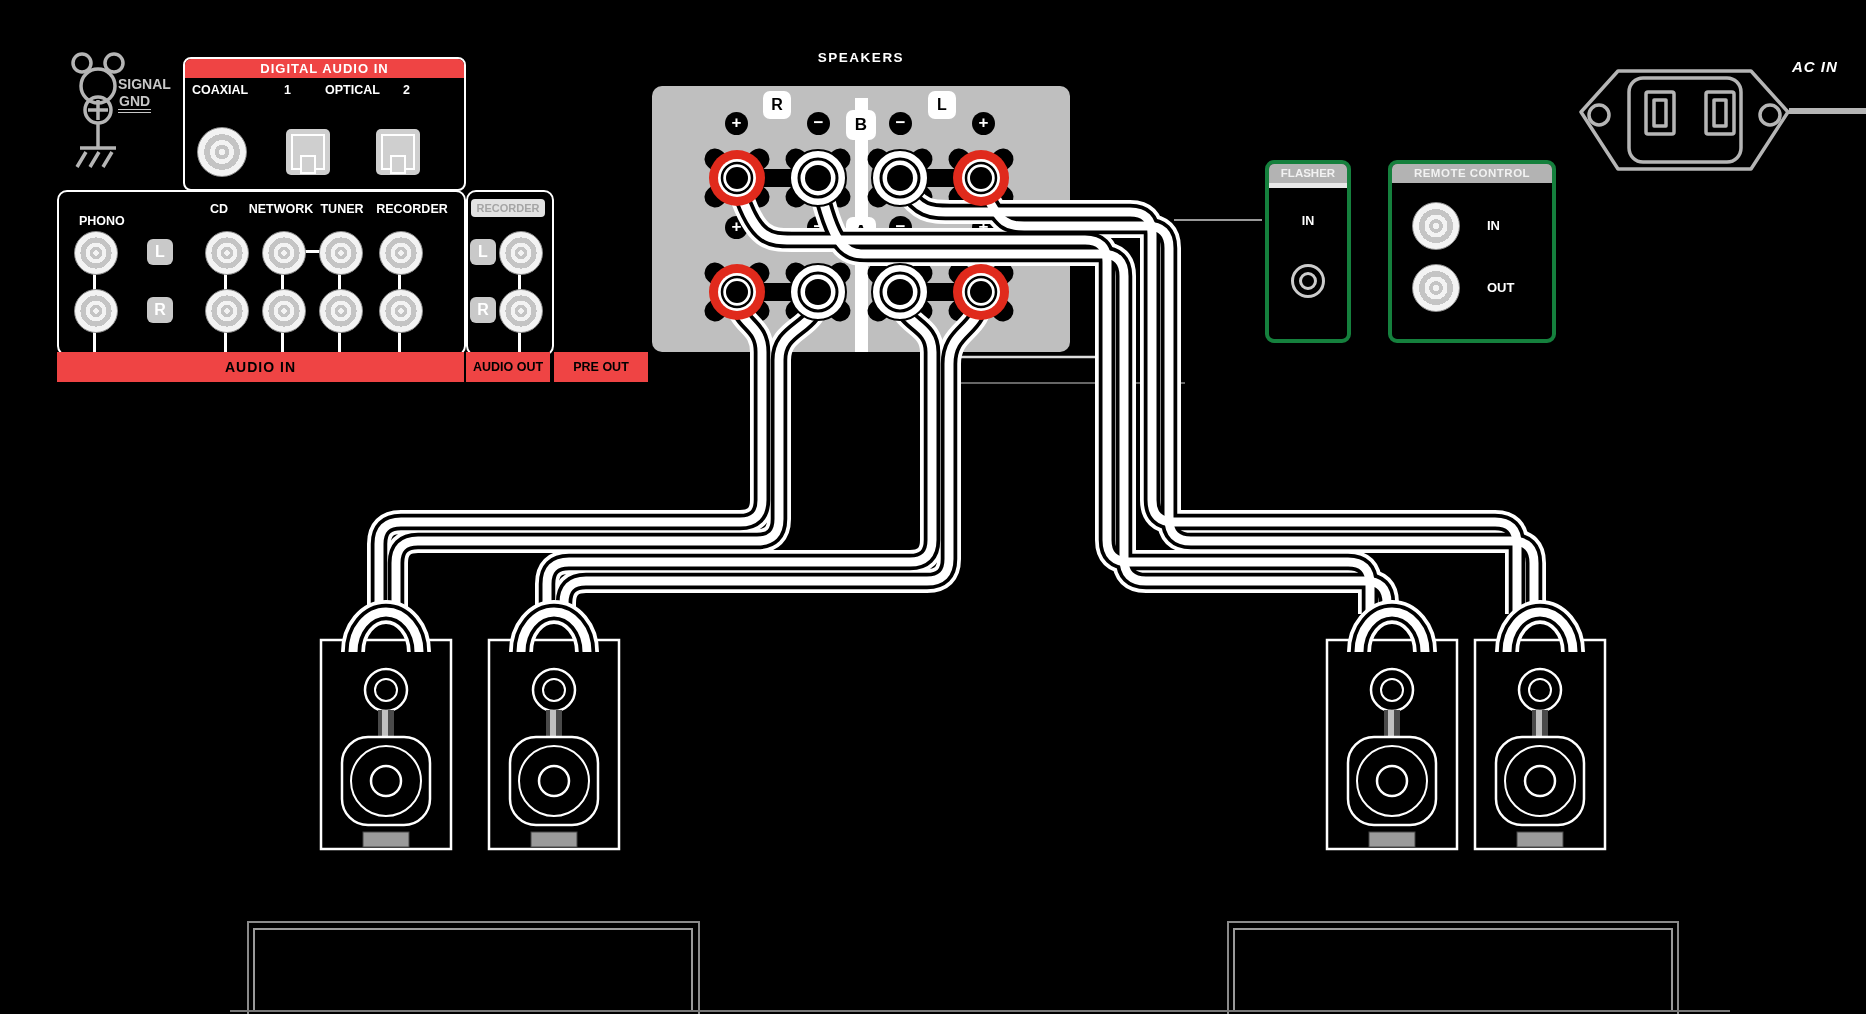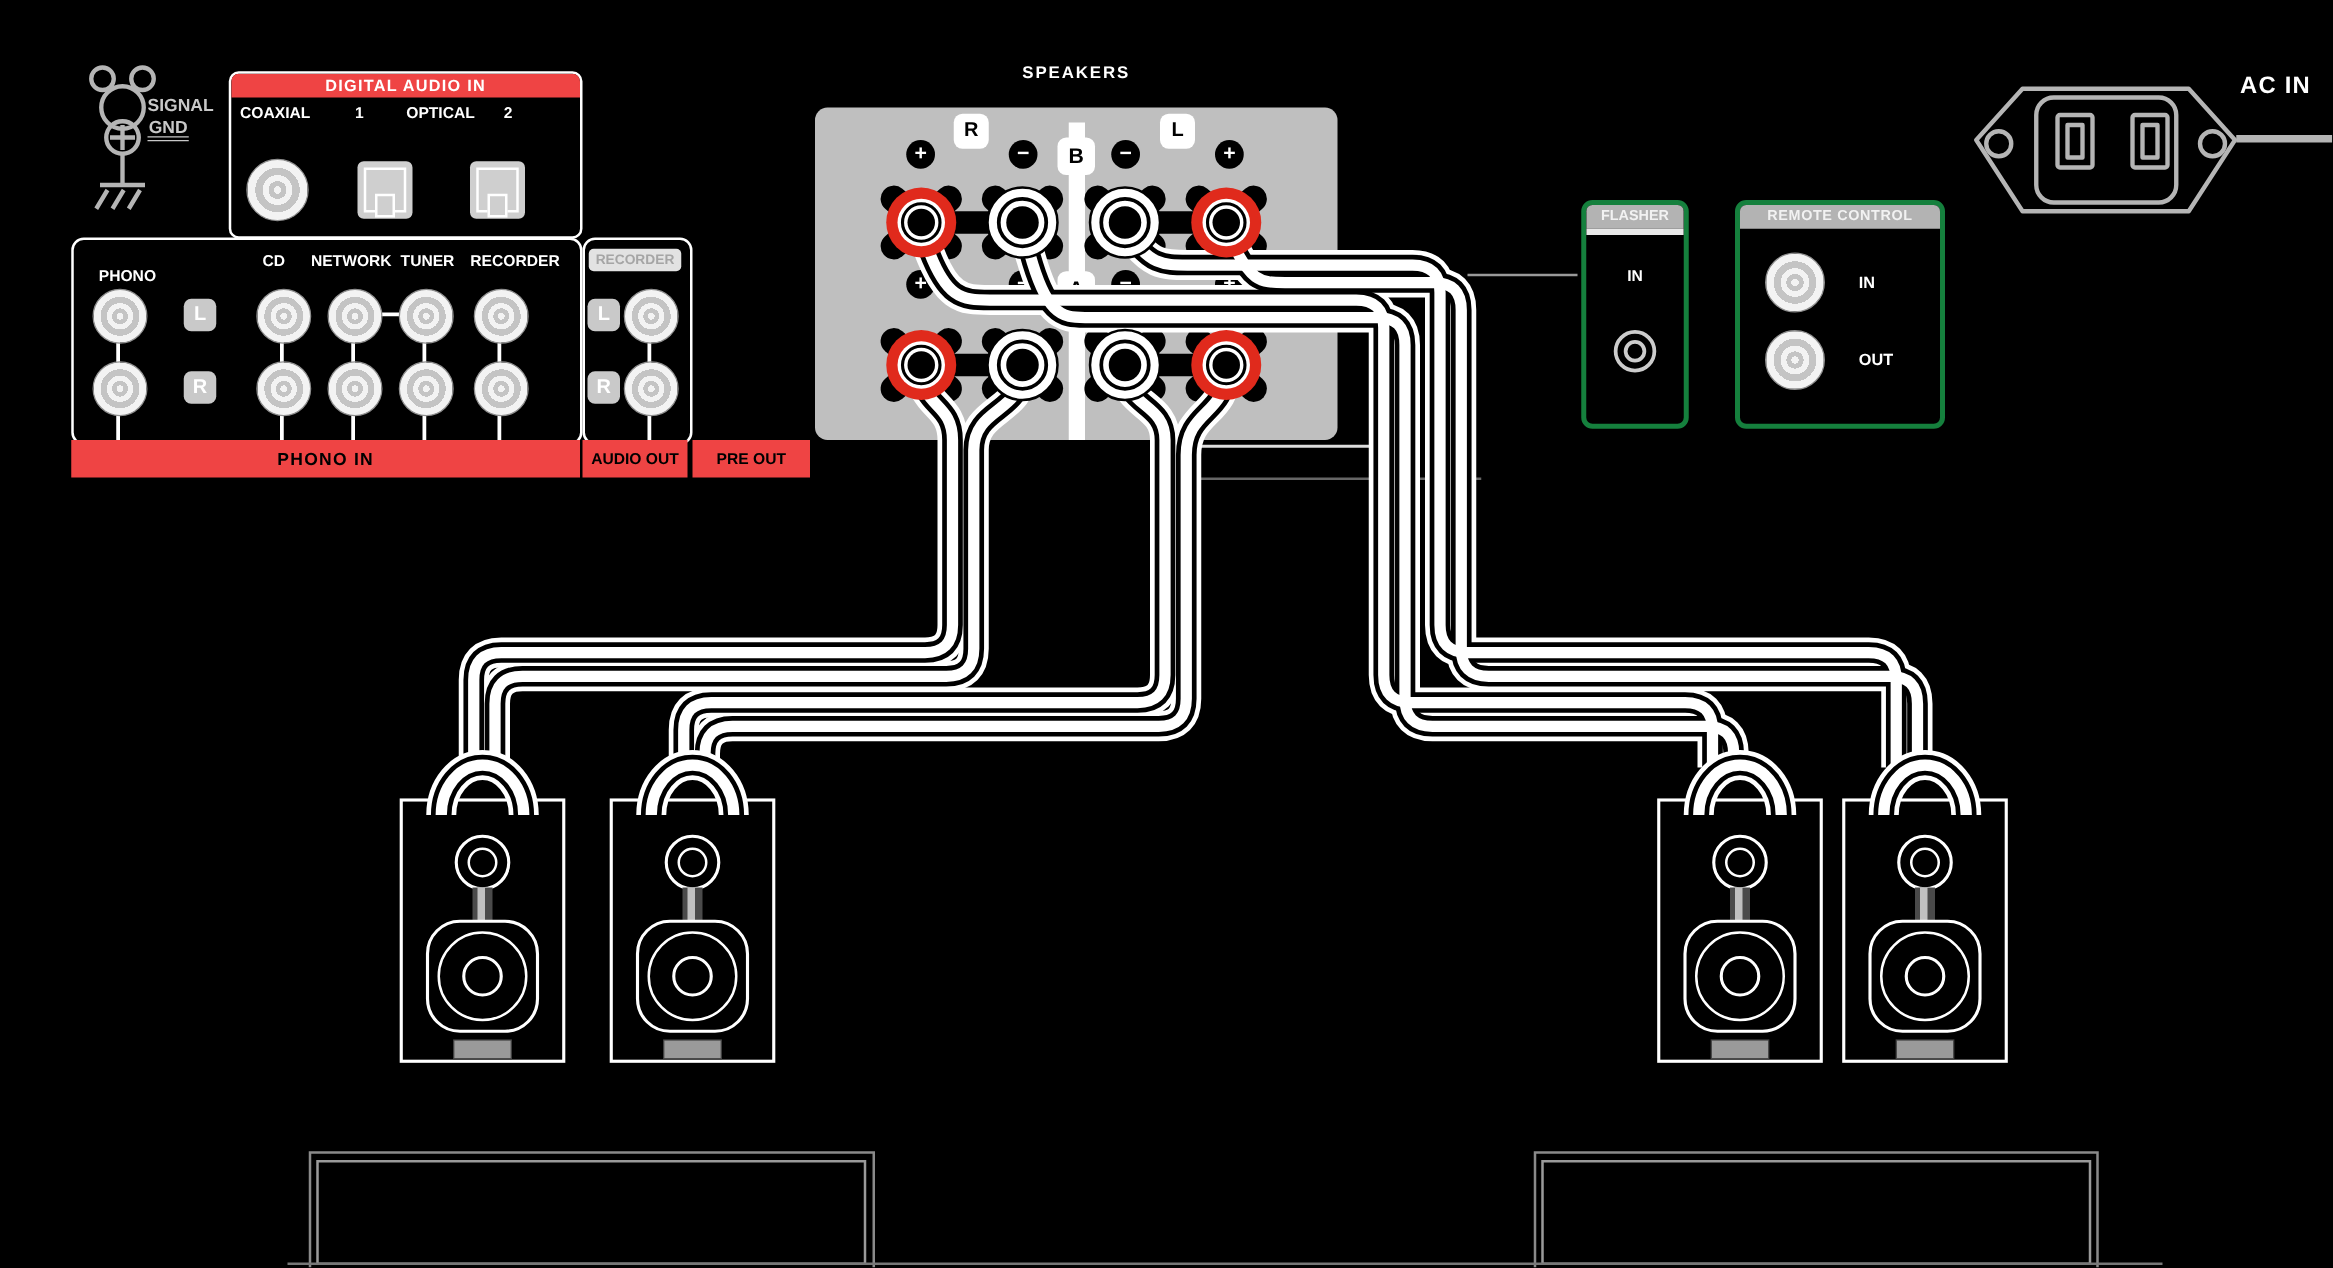--- a/index.html
+++ b/index.html
@@ -95,21 +95,21 @@
     <div class="abs jack" style="left:146px;top:97px;width:42px;height:42px;"></div>
     <div class="abs jack" style="left:203px;top:39px;width:42px;height:42px;"></div>
     <div class="abs jack" style="left:203px;top:97px;width:42px;height:42px;"></div>
     <div class="abs jack" style="left:260px;top:39px;width:42px;height:42px;"></div>
     <div class="abs jack" style="left:260px;top:97px;width:42px;height:42px;"></div>
     <div class="abs jack" style="left:320px;top:39px;width:42px;height:42px;"></div>
     <div class="abs jack" style="left:320px;top:97px;width:42px;height:42px;"></div>
     <div class="abs lrbadge" style="left:88px;top:47px;">L</div>
     <div class="abs lrbadge" style="left:88px;top:105px;">R</div>
   </div>
-  <div class="abs graybar" style="left:57px;top:352px;width:407px;height:30px;font-size:14px;line-height:30px;letter-spacing:1px;">PHONO IN</div>
+  <div class="abs graybar" style="left:57px;top:352px;width:407px;height:30px;font-size:14px;line-height:30px;letter-spacing:1px;">AUDIO IN</div>
 
   <div class="abs outlined" style="left:466px;top:190px;width:84px;height:162px;">
     <div class="abs chip" style="left:3px;top:7px;width:74px;height:18px;font-size:11px;line-height:18px;">RECORDER</div>
     <div class="abs link" style="left:50px;top:60px;width:3px;height:58px;"></div>
     <div class="abs link" style="left:50px;top:118px;width:3px;height:42px;"></div>
     <div class="abs jack" style="left:31px;top:39px;width:42px;height:42px;"></div>
     <div class="abs jack" style="left:31px;top:97px;width:42px;height:42px;"></div>
     <div class="abs lrbadge" style="left:2px;top:47px;">L</div>
     <div class="abs lrbadge" style="left:2px;top:105px;">R</div>
   </div>
@@ -146,21 +146,21 @@
   </div>
 
   <div class="abs ctrlpanel" style="left:1352px;top:160px;width:160px;height:175px;margin-left:36px;">
     <div class="ctrlhead" style="height:19px;font-size:11.5px;line-height:19px;letter-spacing:0.5px;">REMOTE CONTROL</div>
     <div class="abs jack" style="left:20px;top:38px;width:46px;height:46px;"></div>
     <span class="abs wlbl" style="left:95px;top:54px;font-size:13px;">IN</span>
     <div class="abs jack" style="left:20px;top:100px;width:46px;height:46px;"></div>
     <span class="abs wlbl" style="left:95px;top:116px;font-size:13px;">OUT</span>
   </div>
 
-  <span class="abs wlbl" style="left:1792px;top:58px;font-size:19px;letter-spacing:1px;">AC IN</span>
+  <span class="abs wlbl" style="left:1792px;top:58px;font-size:15px;letter-spacing:1px;font-style:italic;">AC IN</span>
   <svg class="abs" style="left:1565px;top:55px;" width="301" height="130" viewBox="0 0 301 130">
     <g stroke="#b5b5b5" stroke-width="3.5" fill="none" stroke-linejoin="round">
       <path d="M53,16 H186 L223,57 L186,114 H53 L16,57 Z"></path>
       <rect x="64" y="23" width="112" height="84" rx="14"></rect>
       <rect x="81" y="37" width="28" height="42" rx="2"></rect>
       <rect x="89" y="45" width="12" height="26"></rect>
       <rect x="141" y="37" width="28" height="42" rx="2"></rect>
       <rect x="149" y="45" width="12" height="26"></rect>
       <circle cx="34" cy="60" r="10" fill="#000"></circle>
       <circle cx="205" cy="60" r="10" fill="#000"></circle>

